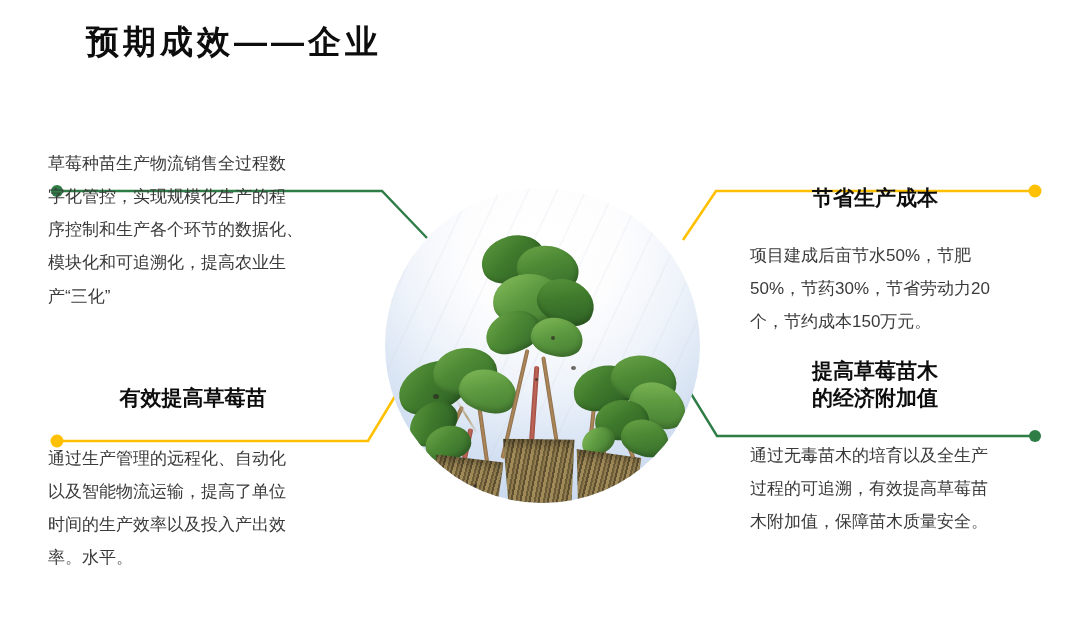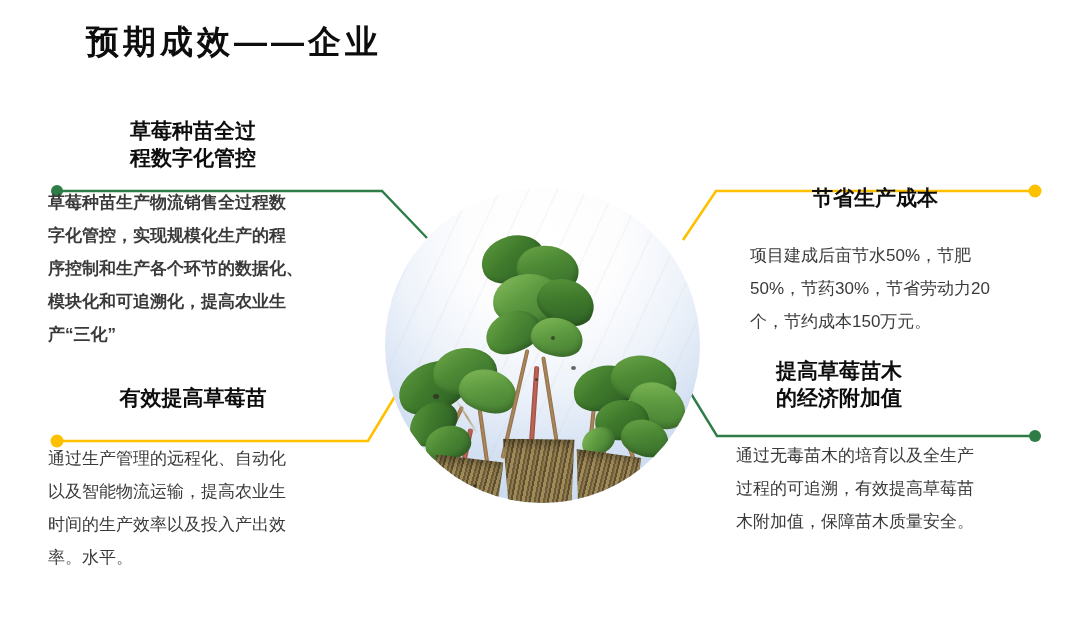--- a/index.html
+++ b/index.html
@@ -69,33 +69,33 @@
   .block{position:absolute;}
   .block .heading{
     font-size:21px;font-weight:bold;color:#0d0d0d;line-height:1.28;
     white-space:pre-line;
   }
   .block .body{
     font-size:17px;color:#3a3a3a;line-height:1.95;white-space:pre-line;
   }
   .blk-tl{left:48px;top:118px;width:330px;}
   .blk-tl .heading{text-align:center;padding-right:40px;}
-  .blk-tl .body{margin-top:14px;font-weight:bold;}
+  .blk-tl .body{margin-top:29px;}
 
   .blk-bl{left:48px;top:385px;width:330px;}
   .blk-bl .heading{text-align:center;padding-right:40px;}
   .blk-bl .body{margin-top:30px;}
 
   .blk-tr{left:712px;top:150px;width:320px;margin-top:35px;}
   .blk-tr .heading{text-align:center;padding-left:6px;}
   .blk-tr .body{margin-top:27px;margin-left:38px;}
 
-  .blk-br{left:676px;top:358px;width:320px;}
+  .blk-br{left:712px;top:358px;width:320px;}
   .blk-br .heading{text-align:center;padding-left:6px;}
-  .blk-br .body{margin-top:27px;margin-left:38px;text-align:center;}
+  .blk-br .body{margin-top:27px;margin-left:38px;}
 </style>
 </head>
 <body>
 
 <div id="slide">
 
   <div class="page-title">预期成效——企业</div>
 
   <svg id="connectors" viewBox="0 0 1080 624" width="1080" height="624">
 
@@ -163,33 +163,31 @@
 
     <div class="root" style="left:62px;top:228px;width:40px;transform:rotate(58deg);"></div>
     <div class="speck" style="left:48px;top:206px;width:6px;height:5px;"></div>
     <div class="speck" style="left:166px;top:148px;width:4px;height:4px;"></div>
     <div class="speck" style="left:186px;top:178px;width:5px;height:4px;"></div>
     <div class="speck" style="left:150px;top:190px;width:3px;height:3px;"></div>
     <div class="speck" style="left:88px;top:296px;width:4px;height:4px;"></div>
   </div>
 
   <div class="block blk-tl">
-    <div class="heading">草莓种苗全过
-程数字化管控</div>
     <div class="body">草莓种苗生产物流销售全过程数
 字化管控，实现规模化生产的程
 序控制和生产各个环节的数据化、
 模块化和可追溯化，提高农业生
 产“三化”</div>
   </div>
 
   <div class="block blk-bl">
     <div class="heading">有效提高草莓苗</div>
     <div class="body">通过生产管理的远程化、自动化
-以及智能物流运输，提高农业生
+以及智能物流运输，提高了单位
 时间的生产效率以及投入产出效
 率。水平。</div>
   </div>
 
   <div class="block blk-tr">
     <div class="heading">节省生产成本</div>
     <div class="body">项目建成后亩节水50%，节肥
 50%，节药30%，节省劳动力20
 个，节约成本150万元。</div>
   </div>

